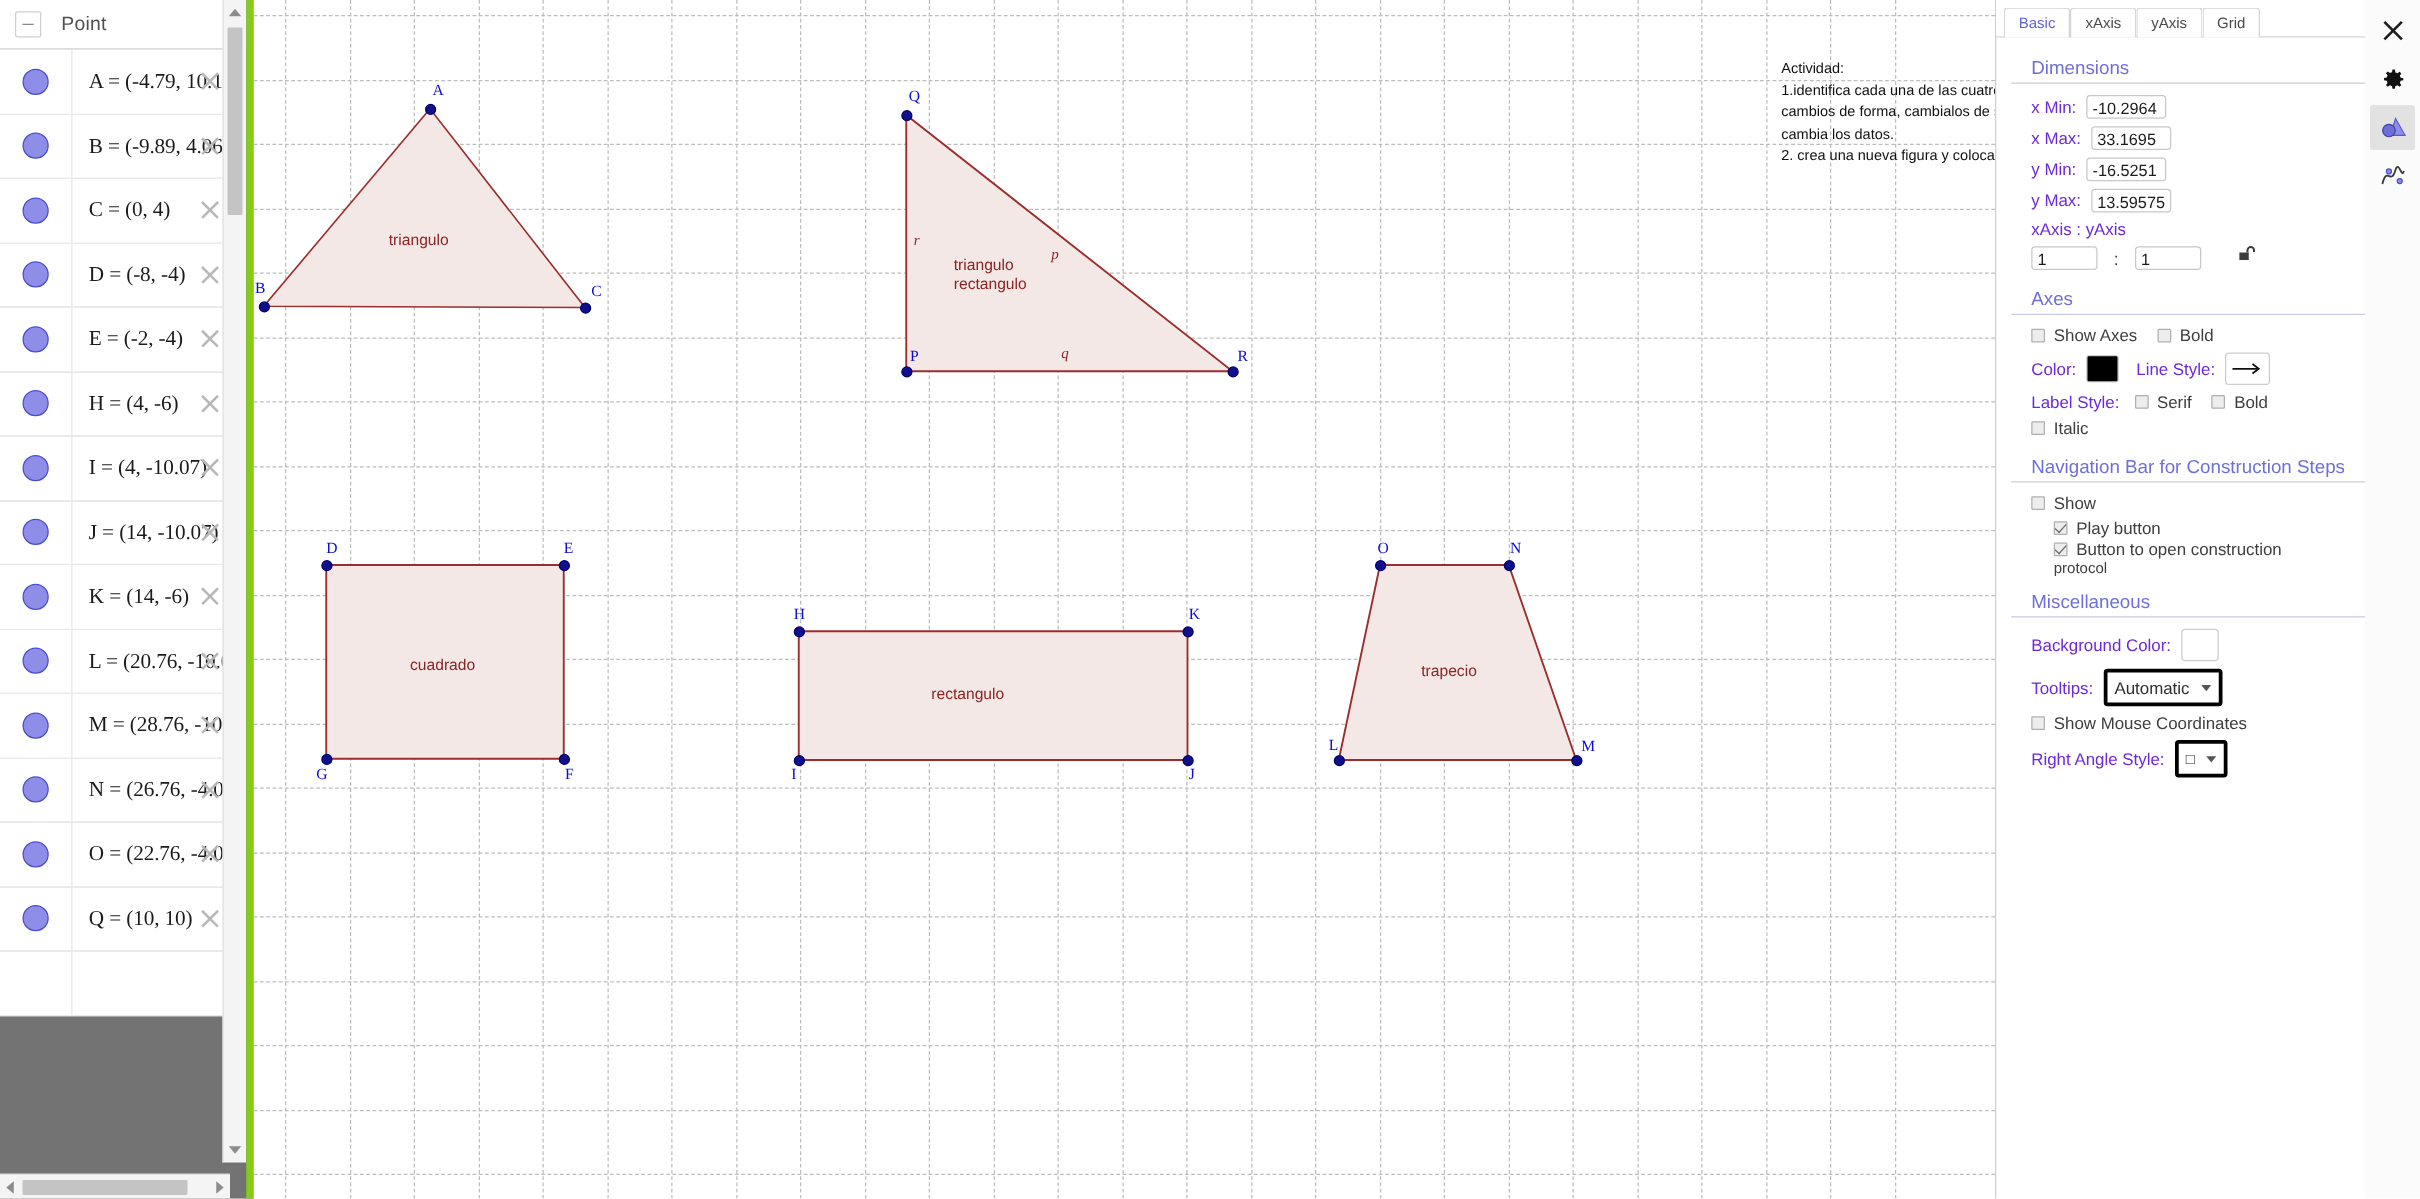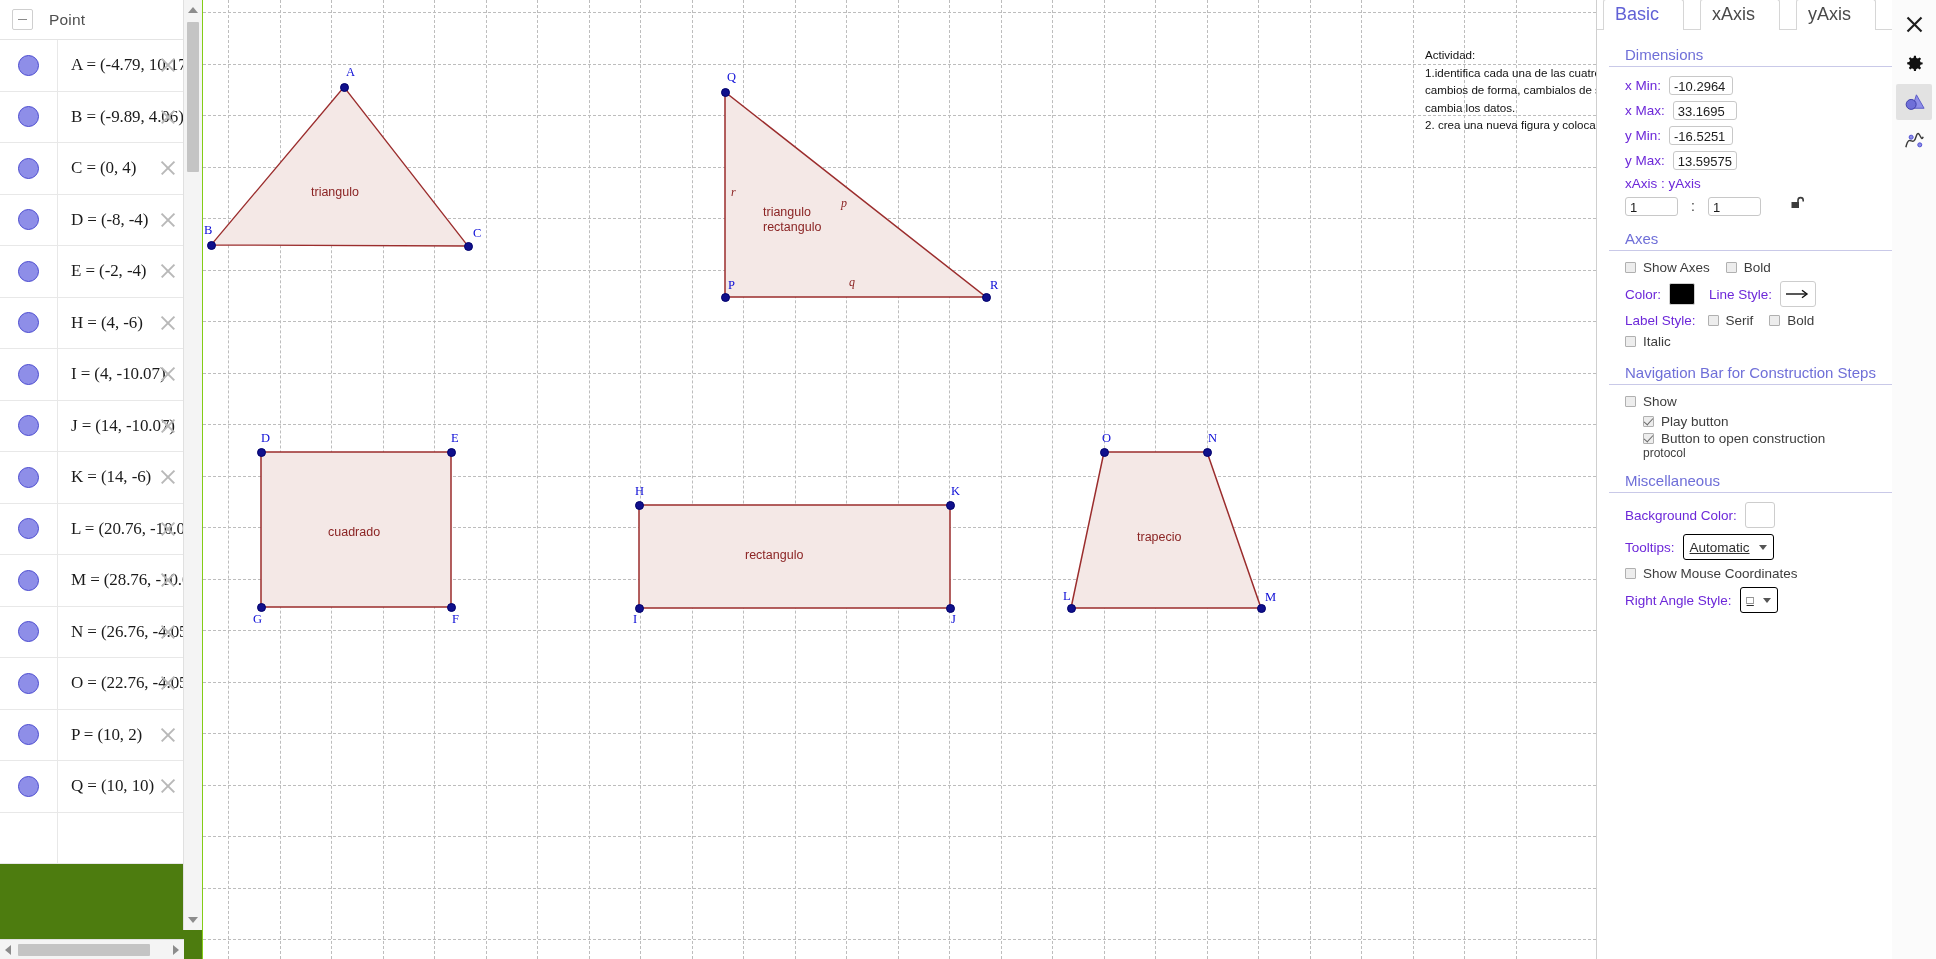--- a/index.html
+++ b/index.html
@@ -18,22 +18,22 @@
     height: 959px;
     display: flex;
     background: #ffffff;
   }
 
   
   #sidebar {
     position: relative;
     width: 203px;
     height: 959px;
-    background: #4d7c0f;
-    border-right: 1px solid #84cc16;
+    background: #737373;
+    border-right: 6px solid #84cc16;
     flex: 0 0 203px;
     box-sizing: border-box;
     overflow: hidden;
   }
 
   .sb-header {
     height: 39px;
     display: flex;
     align-items: center;
     padding-left: 12px;
@@ -301,28 +301,28 @@
   .tabs {
     display: flex;
     align-items: flex-end;
     height: 30px;
     padding-left: 6px;
     border-bottom: 1px solid #d6d6d6;
     box-sizing: border-box;
     background: #fff;
   }
   .tab {
-    padding: 4px 24px 5px 11px;
-    font-size: 18px;
+    padding: 4px 11px 5px 11px;
+    font-size: 12px;
     color: #4a4a4a;
     border: 1px solid #d6d6d6;
     border-bottom: none;
     border-radius: 3px 3px 0 0;
     background: #fff;
-    margin-right: 16px;
+    margin-right: 0;
     cursor: pointer;
     position: relative;
     top: 1px;
   }
   .tab.active {
     color: #6161d6;
     background: #fff;
     border-color: #d6d6d6;
   }
 
@@ -418,31 +418,30 @@
     width: 34px; height: 24px;
     border: 1px solid #cdcdcd;
     border-radius: 3px;
     display: inline-flex;
     align-items: center;
     justify-content: center;
     background: #fff;
     cursor: pointer;
   }
   .selectbox {
-    border: 1px solid #000000;
+    border: 3px solid #000000;
     border-radius: 3px;
     height: 24px;
     display: inline-flex;
     align-items: center;
     padding: 0 6px;
     background: #fff;
     font-size: 13.5px;
     color: #2d2d2d;
     cursor: pointer;
-    text-decoration: underline;
   }
   .caret {
     margin-left: 9px;
     width: 0; height: 0;
     border-left: 4px solid transparent;
     border-right: 4px solid transparent;
     border-top: 5px solid #555;
   }
   .nav-sub {
     padding-left: 46px;
@@ -580,27 +579,20 @@
             <div class="sb-dot"></div>
           </div>
           <div class="sb-label">N = (26.76, -4.05)</div>
           <div class="sb-x"></div>
         </div>
         <div class="sb-row">
           <div class="sb-marker-cell">
             <div class="sb-dot"></div>
           </div>
           <div class="sb-label">O = (22.76, -4.05)</div>
-          <div class="sb-x"></div>
-        </div>
-        <div class="sb-row">
-          <div class="sb-marker-cell">
-            <div class="sb-dot"></div>
-          </div>
-          <div class="sb-label">P = (10, 2)</div>
           <div class="sb-x"></div>
         </div>
         <div class="sb-row">
           <div class="sb-marker-cell">
             <div class="sb-dot"></div>
           </div>
           <div class="sb-label">Q = (10, 10)</div>
           <div class="sb-x"></div>
         </div>
         <div class="sb-row">

